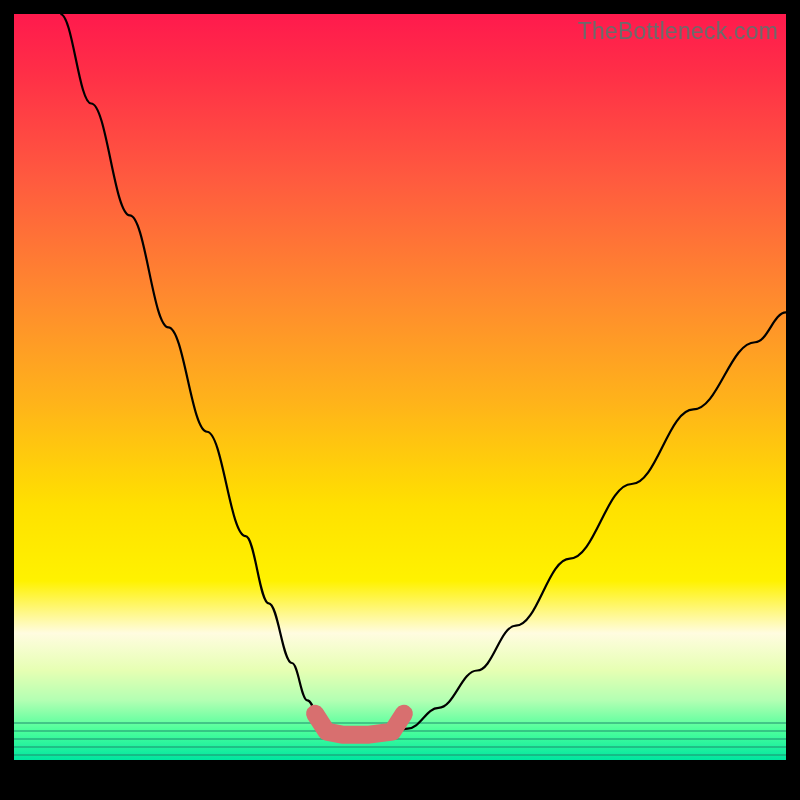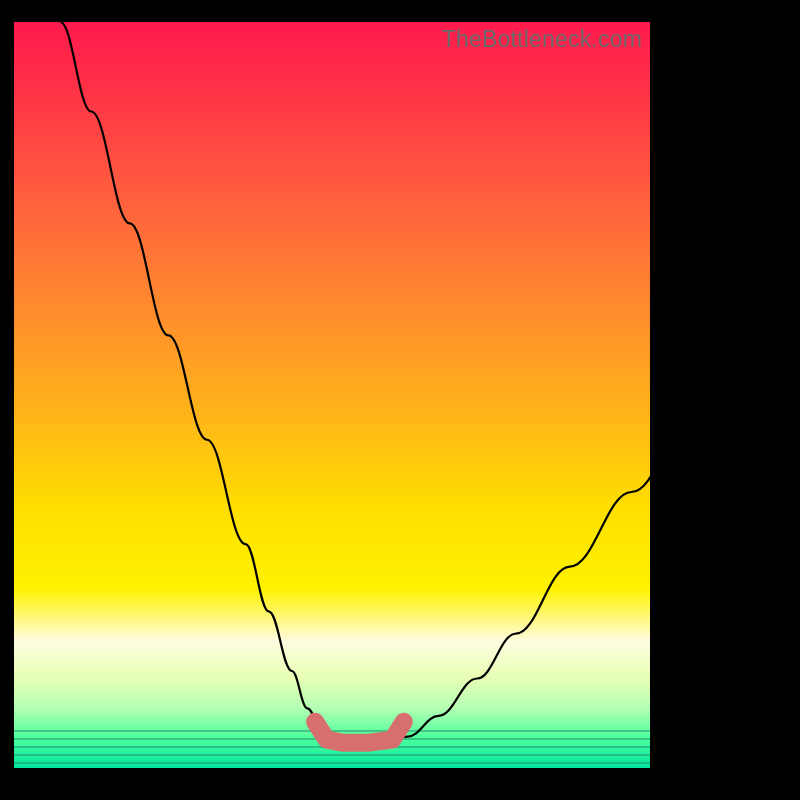--- a/index.html
+++ b/index.html
@@ -15,22 +15,22 @@
     position: absolute;
     left: 14px;
     top: 14px;
     width: 772px;
     height: 772px;
     background: #000;
   }
   .plot {
     position: absolute;
     left: 0;
-    top: 8px;
-    width: 636px;
+    top: 0;
+    width: 772px;
     height: 772px;
     overflow: hidden;
   }
   .gradient {
     position: absolute;
     left: 0;
     top: 0;
     width: 772px;
     height: 746px;
     background: linear-gradient(180deg,

